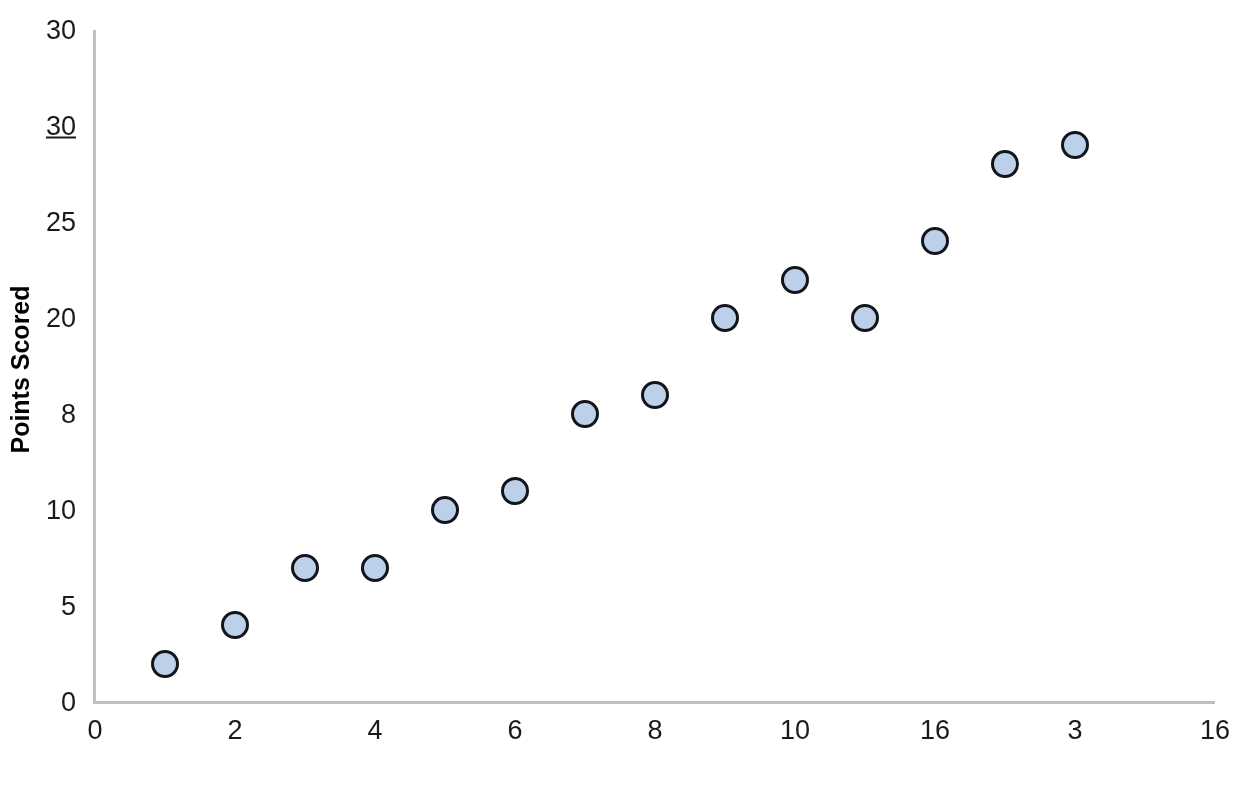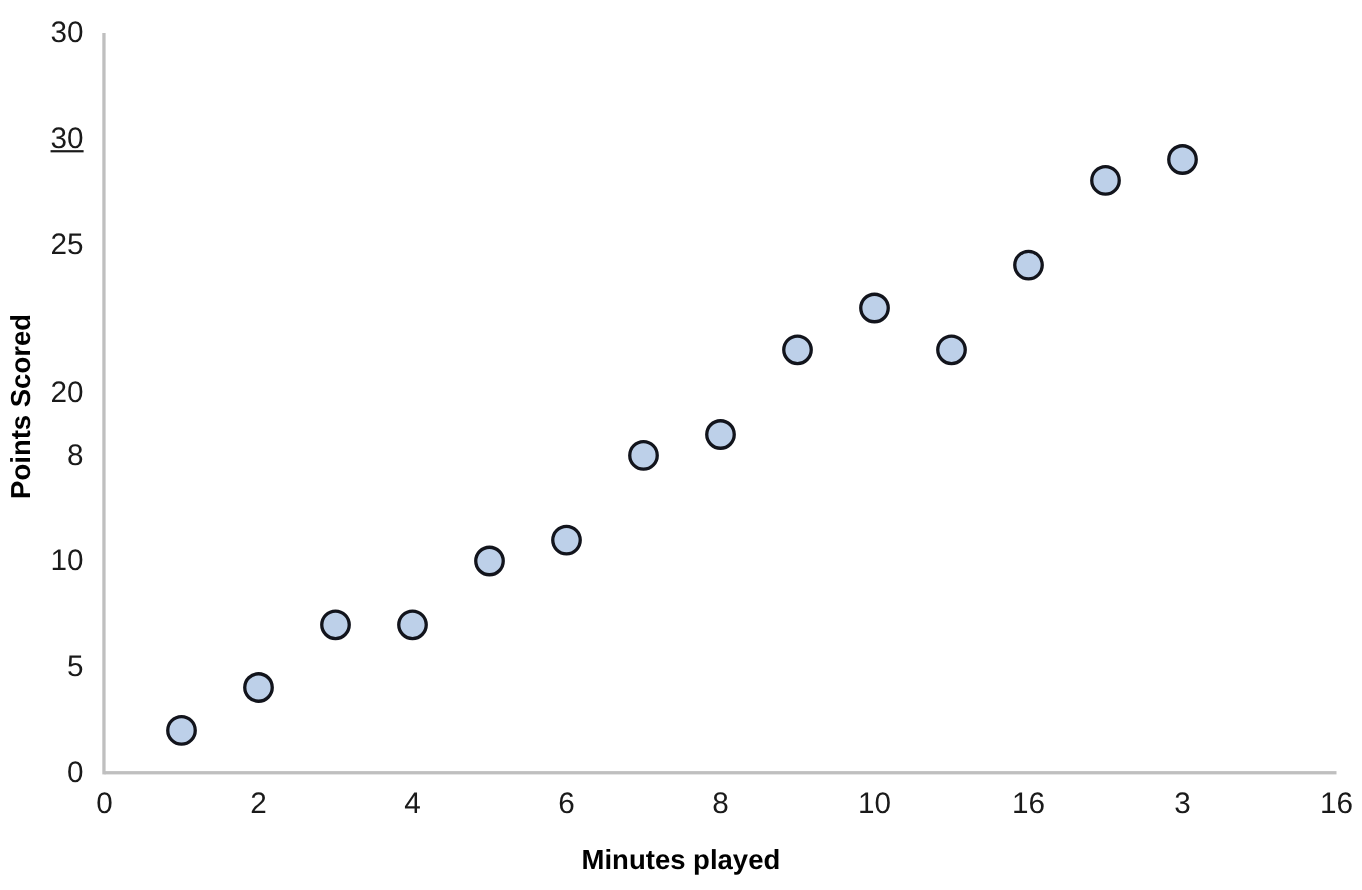--- a/index.html
+++ b/index.html
@@ -126,21 +126,21 @@
 <div id="chart-root">
 
   <div class="axis-line-y"></div>
   <div class="axis-line-x"></div>
 
   <div class="ytick-layer" id="ytick-layer">
       <div class="ytick" style="top: 702px;">0</div>
       <div class="ytick" style="top: 606px;">5</div>
       <div class="ytick" style="top: 510px;">10</div>
       <div class="ytick" style="top: 414px;">8</div>
-      <div class="ytick" style="top: 318px; margin-top: 39px;">20</div>
+      <div class="ytick" style="top: 318px;">20</div>
       <div class="ytick" style="top: 222px;">25</div>
       <div class="ytick" style="top: 126px; text-decoration: underline;">30</div>
       <div class="ytick" style="top: 30px;">30</div>
     </div>
   <div id="xtick-layer">
       <div class="xtick" style="left: 95px;">0</div>
       <div class="xtick" style="left: 235px;">2</div>
       <div class="xtick" style="left: 375px;">4</div>
       <div class="xtick" style="left: 515px;">6</div>
       <div class="xtick" style="left: 655px;">8</div>
@@ -162,15 +162,14 @@
       <div class="marker" style="left: 630px; top: 288px; background: rgb(189, 208, 233); border-color: rgb(18, 20, 28);"></div>
       <div class="marker" style="left: 700px; top: 249.6px; background: rgb(189, 208, 233); border-color: rgb(18, 20, 28);"></div>
       <div class="marker" style="left: 770px; top: 288px; background: rgb(189, 208, 233); border-color: rgb(18, 20, 28);"></div>
       <div class="marker" style="left: 840px; top: 211.2px; background: rgb(189, 208, 233); border-color: rgb(18, 20, 28);"></div>
       <div class="marker" style="left: 910px; top: 134.4px; background: rgb(189, 208, 233); border-color: rgb(18, 20, 28);"></div>
       <div class="marker" style="left: 980px; top: 115.2px; background: rgb(189, 208, 233); border-color: rgb(18, 20, 28);"></div>
     </div>
 
   <div class="yaxis-title">Points Scored</div>
 
-  <div class="xaxis-title">Minutes played</div>
 
 </div>
 
 </body></html>

